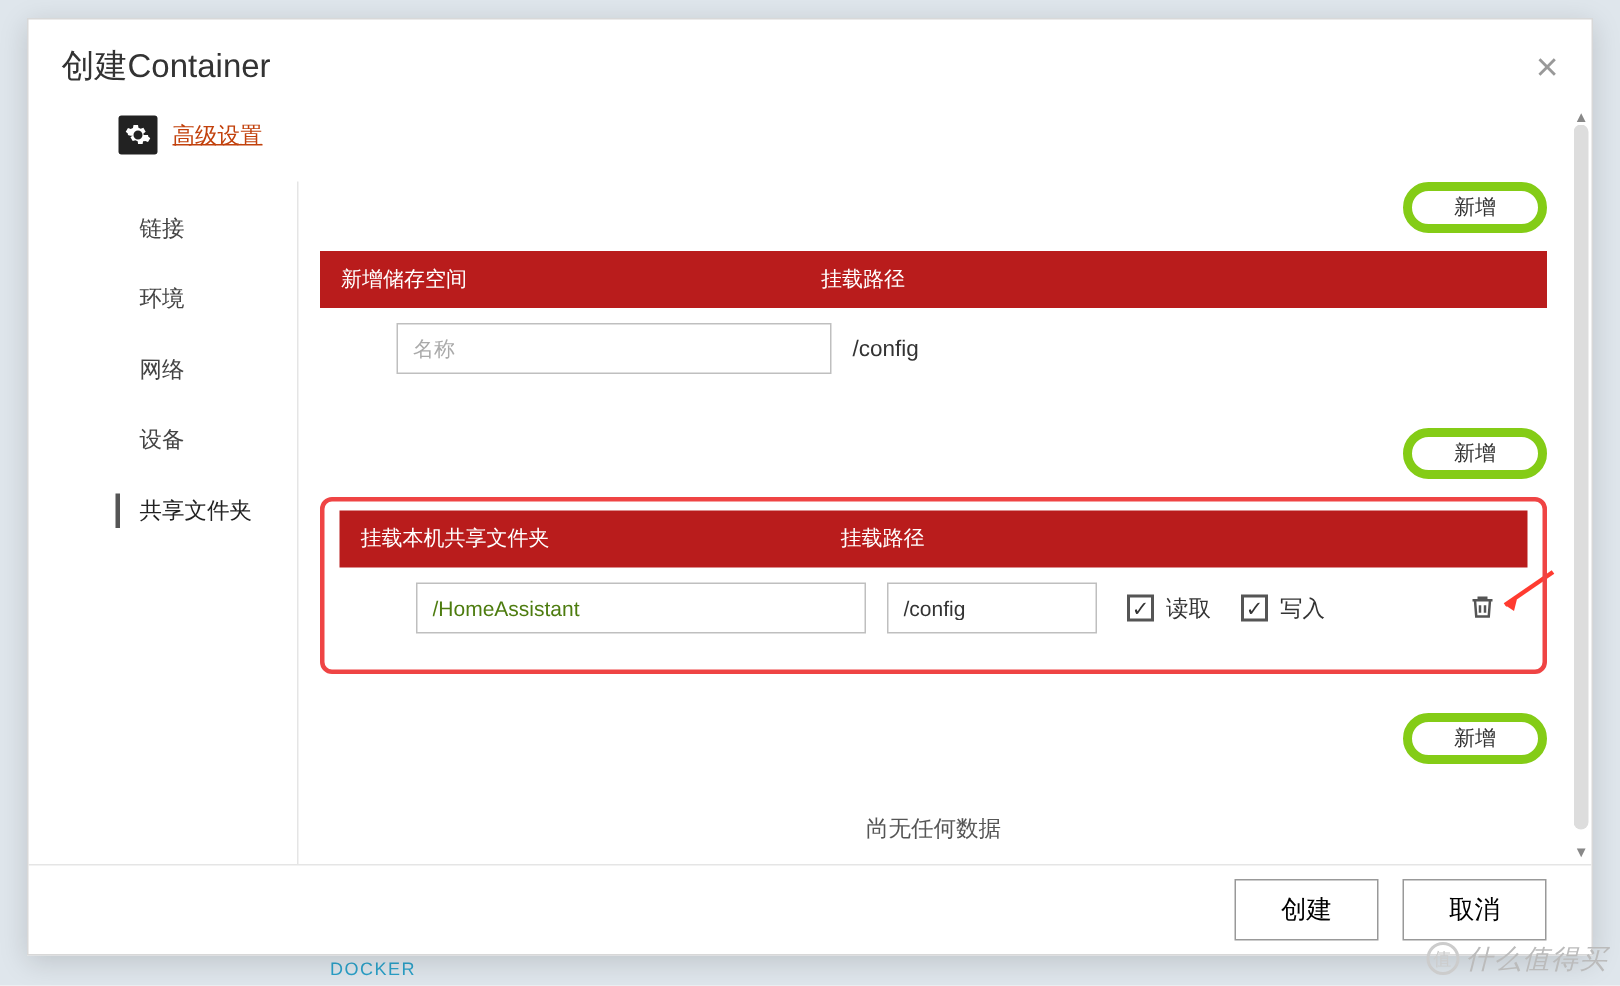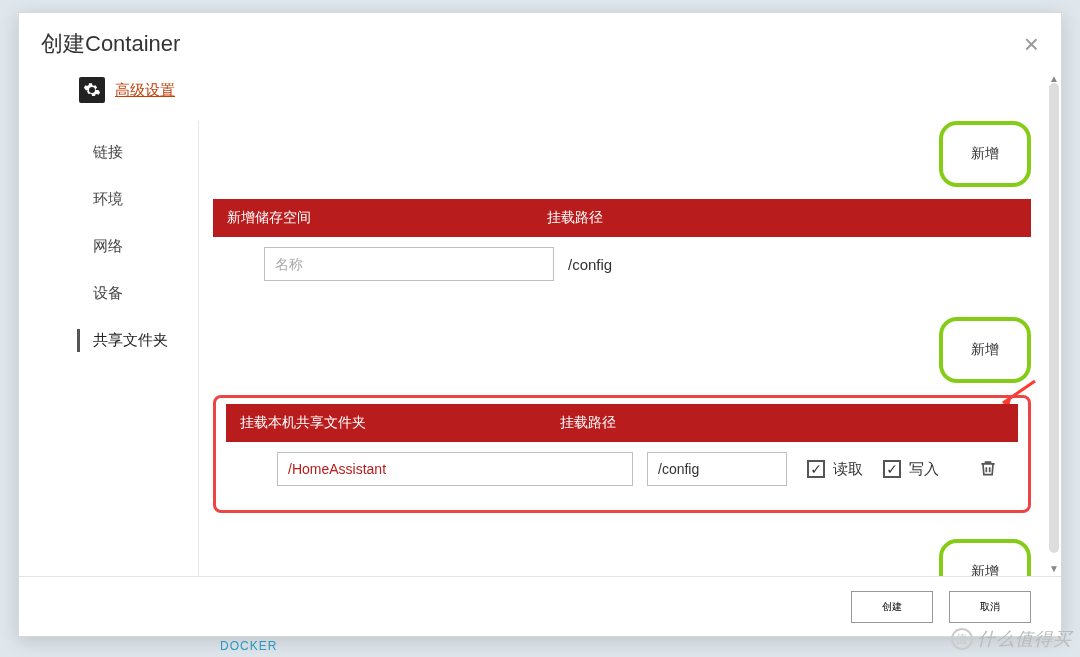--- a/index.html
+++ b/index.html
@@ -27,57 +27,57 @@
   .side-nav { width: 180px; border-right: 1px solid #e5e5e5; padding-top: 8px; }
   .nav-item { padding: 14px 0 14px 74px; font-size: 15px; color: #444; cursor: pointer; position: relative; }
   .nav-item.active { color: #222; }
   .nav-item.active::before { content:""; position:absolute; left:58px; top:12px; bottom:12px; width:3px; background:#555; }
 
   .main { flex: 1; padding: 0 30px 10px 14px; overflow-y: auto; position: relative; }
 
   .section { margin-bottom: 26px; }
   .btn-bar { display:flex; justify-content:flex-end; margin-bottom: 12px; }
   .btn-pill {
-    border: 4px solid #84cc16; background: #fff; color: #333; border-radius: 18px;
-    padding: 20px 28px; font-size: 14px; cursor: pointer;
+    border: 6px solid #84cc16; background: #fff; color: #333; border-radius: 18px;
+    padding: 2px 28px; font-size: 14px; cursor: pointer;
   }
   .table-head { display:flex; background:#b91c1c; color:#fff; font-size:14px; }
   .table-head .th { padding: 10px 14px; }
   .col-a { flex: 0 0 320px; }
   .col-b { flex: 1; }
 
   .table-row { display:flex; align-items:center; padding: 10px 0 10px 14px; border: none; }
   .inp {
     border:1px solid #bfbfbf; height:34px; padding: 0 10px; font-size:14px; color:#333; background:#fff;margin-left:37px;
   }
   .inp::placeholder { color:#aaa; }
   .inp.name { width: 290px; }
   .mount-text { padding-left: 14px; color:#333; font-size:15px; }
 
   
   .highlight-wrap { border: 3px solid #ef4444; border-radius: 8px; padding: 6px 10px 14px 10px; position: relative; }
-  .inp.folder { width: 356px; color:#b91c1c; }
+  .inp.folder { width: 300px; color:#4d7c0f; }
   .inp.path { width: 140px; margin-left: 14px; }
   .chk-group { display:flex; align-items:center; gap:8px; margin-left: 20px; }
   .chk { width:18px; height:18px; border:2px solid #555; display:inline-flex; align-items:center; justify-content:center; cursor:pointer; }
   .chk .mark { font-size:14px; color:#333; line-height:1; }
   .chk-label { font-size:15px; color:#333; }
   .trash { margin-left: auto; margin-right: 20px; cursor:pointer; color:#555; }
   .trash svg { width:20px; height:20px; }
 
   .arrow { position:absolute; right: 24px; top: 258px; pointer-events:none; }
   .arrow svg { width: 40px; height: 30px; }
 
   .empty { text-align:center; padding: 22px 0; color:#555; font-size:15px; }
 
   .dlg-footer {
     position:absolute; left:0; right:0; bottom:0; height:60px; border-top:1px solid #e5e5e5;
     display:flex; align-items:center; justify-content:flex-end; gap:16px; padding: 0 30px;
   }
-  .btn-rect { border:1px solid #999; background:#fff; padding: 8px 30px; font-size:10px; cursor:pointer;text-align:center; }
+  .btn-rect { border:1px solid #999; background:#fff; padding: 8px 30px; font-size:17px; cursor:pointer;text-align:center; }
 
   .scroll-thumb { position:absolute; right:2px; top:70px; width:10px; height:470px; background:#ddd; border-radius:5px; }
   .scroll-arrow { position:absolute; right:2px; font-size:10px; color:#888; }
   .scroll-arrow.up { top:60px; }
   .scroll-arrow.down { bottom:62px; }
 
   .watermark {
     position:absolute; right:8px; bottom:6px; font-size:18px; color:#bbb; font-style:italic; letter-spacing:1px;
     display:flex; align-items:center; gap:4px;
   }

